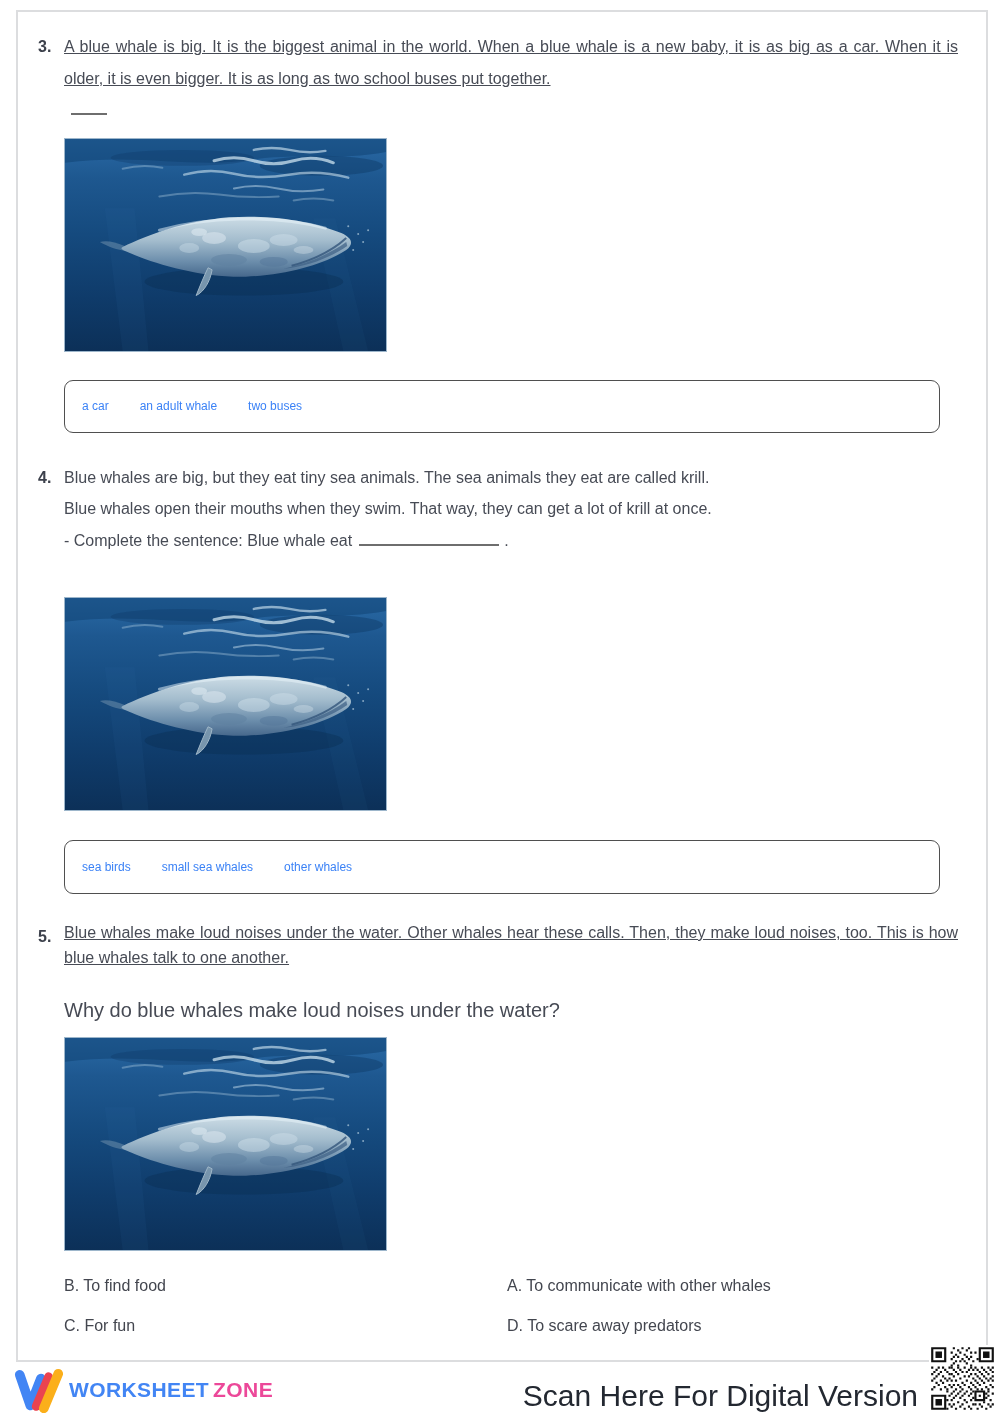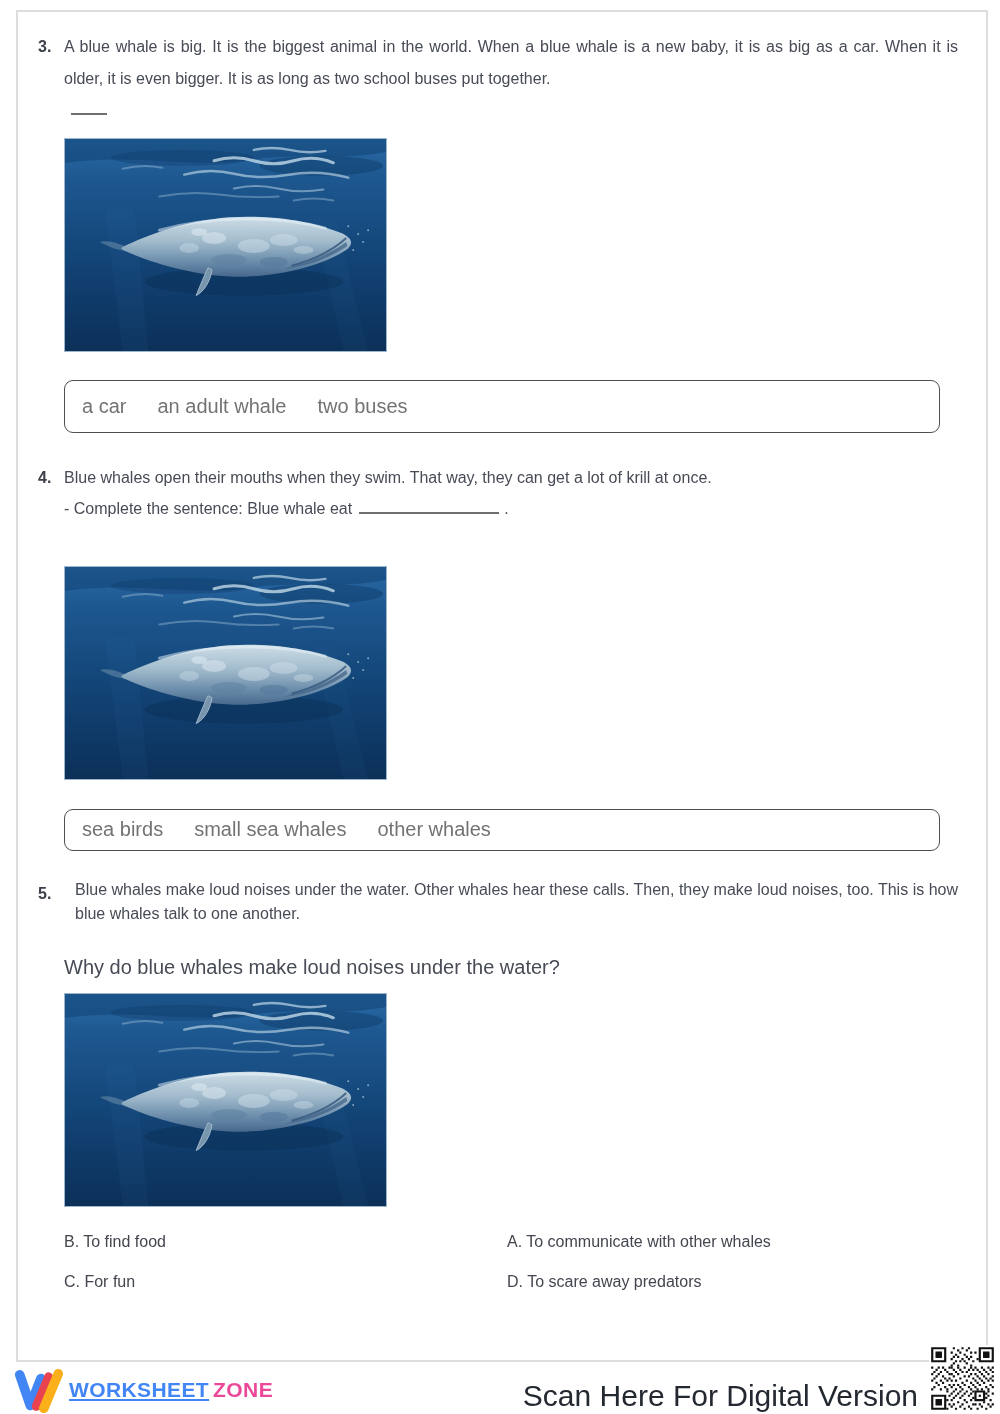--- a/index.html
+++ b/index.html
@@ -10,52 +10,52 @@
   }
   .sheet {
     position:absolute; left:16px; top:10px; width:972px; height:1352px;
     border:2px solid #dcdddf; background:#fff;
   }
   .inner { padding:19px 28px 0 20px; }
 
   .q { display:flex; }
   .qnum { flex:none; width:26px; font-weight:bold; color:#3c404b; font-size:16px; line-height:31.5px; }
   .qbody { flex:1; min-width:0; }
-  .qpara { margin:0; font-size:16px; line-height:31.5px; text-align:justify; }
+  .qpara { margin:0; font-size:16px; line-height:31.5px; text-align:justify;text-decoration:underline; }
   .qline { font-size:16px; line-height:31.5px; }
-  .tight .qpara, .tight .qline { line-height:24.5px; text-align:justify;margin-left:11px; }
+  .tight .qpara, .tight .qline { line-height:24.5px; text-align:justify; }
 
   .blank { display:inline-block; border-bottom:2px solid #6e6e6e; height:13px; }
   .blank.short { width:36px; margin-left:7px; }
   .blank.long  { width:140px; margin-left:7px; margin-right:5px; }
 
   .photo { display:block; width:323px; height:214px; border:1px solid #9db6cb; margin-top:12px; }
   .photo svg { display:block; width:321px; height:212px; }
   .photo.gap-lg { margin-top:41px; }
   .photo.gap-sm { margin-top:14px; }
 
   .optbox {
     margin-top:28px; width:876px; height:53px; border:1.5px solid #4f4f4f;
     border-radius:9px; display:flex; align-items:center; gap:31px;
-    padding:0 17px; font-size:20px; color:#737373; background:#fff;
+    padding:0 17px; font-size:12px; color:#3b82f6; background:#fff;
   }
-  .optbox.h54 { height:42px; margin-top:29px; }
+  .optbox.h54 { height:54px; margin-top:29px; }
 
   .gap27 { margin-top:27px; }
   .gap29 { margin-top:29px; }
 
   .why { margin-top:28px; font-size:20px; line-height:24.5px; }
   .choices { margin-top:15px; display:grid; grid-template-columns:443px 1fr; }
   .choice { height:40px; line-height:40px; font-size:16px; color:#43464f; }
 
   
   .footer-logo { position:absolute; left:13px; top:1367px; display:flex; align-items:center; }
   .logo-mark { width:52px; height:46px; flex:none; }
   .brand { font-size:21px; font-weight:bold; letter-spacing:0.4px; white-space:nowrap; margin-left:4px; }
-  .brand .w1 { color:#4285f4;text-decoration:underline; }
+  .brand .w1 { color:#4285f4; }
   .brand .w2 { color:#ec4899; margin-left:4px; }
   .scan { position:absolute; top:1379px; right:82px; font-size:30px; color:#232831; white-space:nowrap; }
   .qr { position:absolute; top:1345px; right:4px; width:67px; height:67px; background:#fff; }
   .qr svg { display:block; width:67px; height:67px; }
   .hidden-defs { position:absolute; width:0; height:0; overflow:hidden; }
 </style>
 </head>
 <body>
 
 <svg class="hidden-defs" aria-hidden="true">
@@ -134,20 +134,21 @@
           <span>a car</span>
           <span>an adult whale</span>
           <span>two buses</span>
         </div>
       </div>
     </div>
 
     <div class="q gap29">
       <div class="qnum">4.</div>
       <div class="qbody">
+        <div class="qline">Blue whales are big, but they eat tiny sea animals. The sea animals they eat are called krill.</div>
         <div class="qline">Blue whales open their mouths when they swim. That way, they can get a lot of krill at once.</div>
         <div class="qline"><span>- Complete the sentence: Blue whale eat</span><span class="blank long"></span><span>.</span></div>
         <div class="photo gap-lg">
           <svg viewBox="0 0 323 214" preserveAspectRatio="none">
               <use href="#whale-art"></use>
             </svg>
         </div>
         <div class="optbox h54">
           <span>sea birds</span>
           <span>small sea whales</span>

